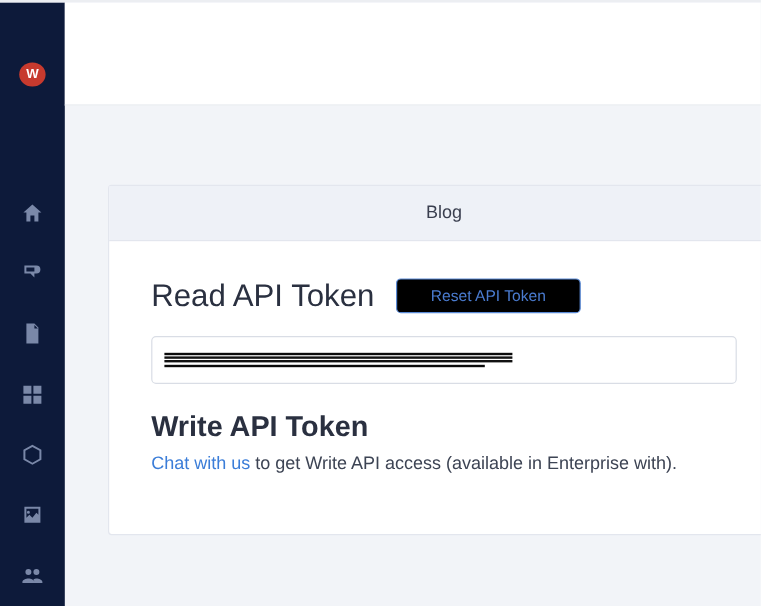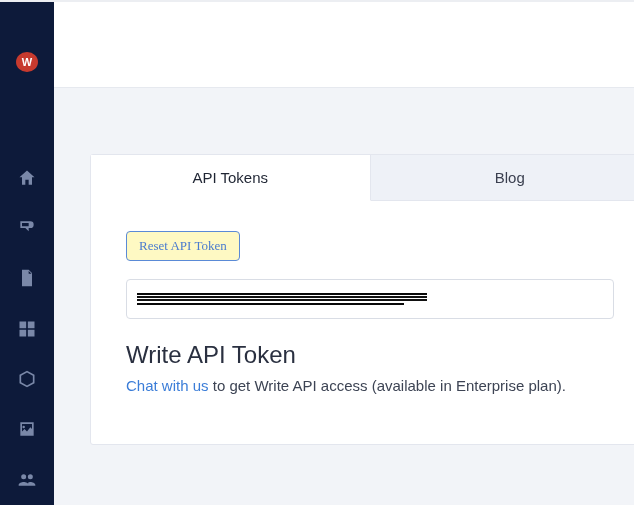--- a/index.html
+++ b/index.html
@@ -96,26 +96,25 @@
     margin-bottom: 18px;
   }
   .h-title {
     font-size: 26px;
     font-weight: 400;
     color: #2a3040;
   }
   .btn-outline {
     border: 1px solid #5a8ad6;
     color: #4a7bcf;
-    background: #fef9c3;
+    background: #000000;
     border-radius: 4px;
-    padding: 6px 12px;
+    padding: 6px 28px;
     font-size: 13px;
     cursor: pointer;
-    font-family: Liberation Serif, serif;
   }
   .token-box {
     width: 100%;
     height: 40px;
     border: 1px solid #d9dde5;
     border-radius: 4px;
     padding: 8px 12px;
     font-family: monospace;
     font-size: 13px;
     background: #fff;
@@ -133,21 +132,21 @@
     position: absolute;
     left: 0;
     width: 100%;
     height: 2px;
     background: #0a0a0a;
   }
   .redact::before { top: 0; box-shadow: 0 3px 0 #111, 0 6px 0 #111; }
   .redact::after  { top: 10px; width: 92%; }
   .h-sub {
     font-size: 24px;
-    font-weight: 400;
+    font-weight: 700;
     color: #2a3040;
     margin-bottom: 8px;
   }
   .desc {
     font-size: 15px;
     color: #3d4454;
   }
   .link {
     color: #3b7dd8;
     text-decoration: none;
@@ -195,31 +194,31 @@
     <svg viewBox="0 0 24 24">
         <path d="M8 11a3 3 0 100-6 3 3 0 000 6zm8 0a3 3 0 100-6 3 3 0 000 6zM2 19v-1c0-2.2 3.6-3.5 6-3.5s6 1.3 6 3.5v1H2zm12 0v-1c0-1-.4-1.8-1-2.5 1-.6 2.3-1 3-1 2.4 0 6 1.3 6 3.5v1h-8z"></path>
       </svg>
   </div>
 </div>
 
 <div class="topbar"></div>
 
 <div class="panel">
   <div class="tabs">
-    <div class="tab active">API Tokens</div>
     <div class="tab">Blog</div>
   </div>
 
   <div class="panel-body">
     <div class="row-head">
+      <div class="h-title">Read API Token</div>
       <button class="btn-outline">Reset API Token</button>
     </div>
 
     <div class="token-box">
       <div class="redact"></div>
     </div>
 
     <div class="h-sub">Write API Token</div>
     <div class="desc">
-      <a class="link">Chat with us</a><span> to get Write API access (available in Enterprise plan).</span>
+      <a class="link">Chat with us</a><span> to get Write API access (available in Enterprise with).</span>
     </div>
   </div>
 </div>
 
 </body></html>

